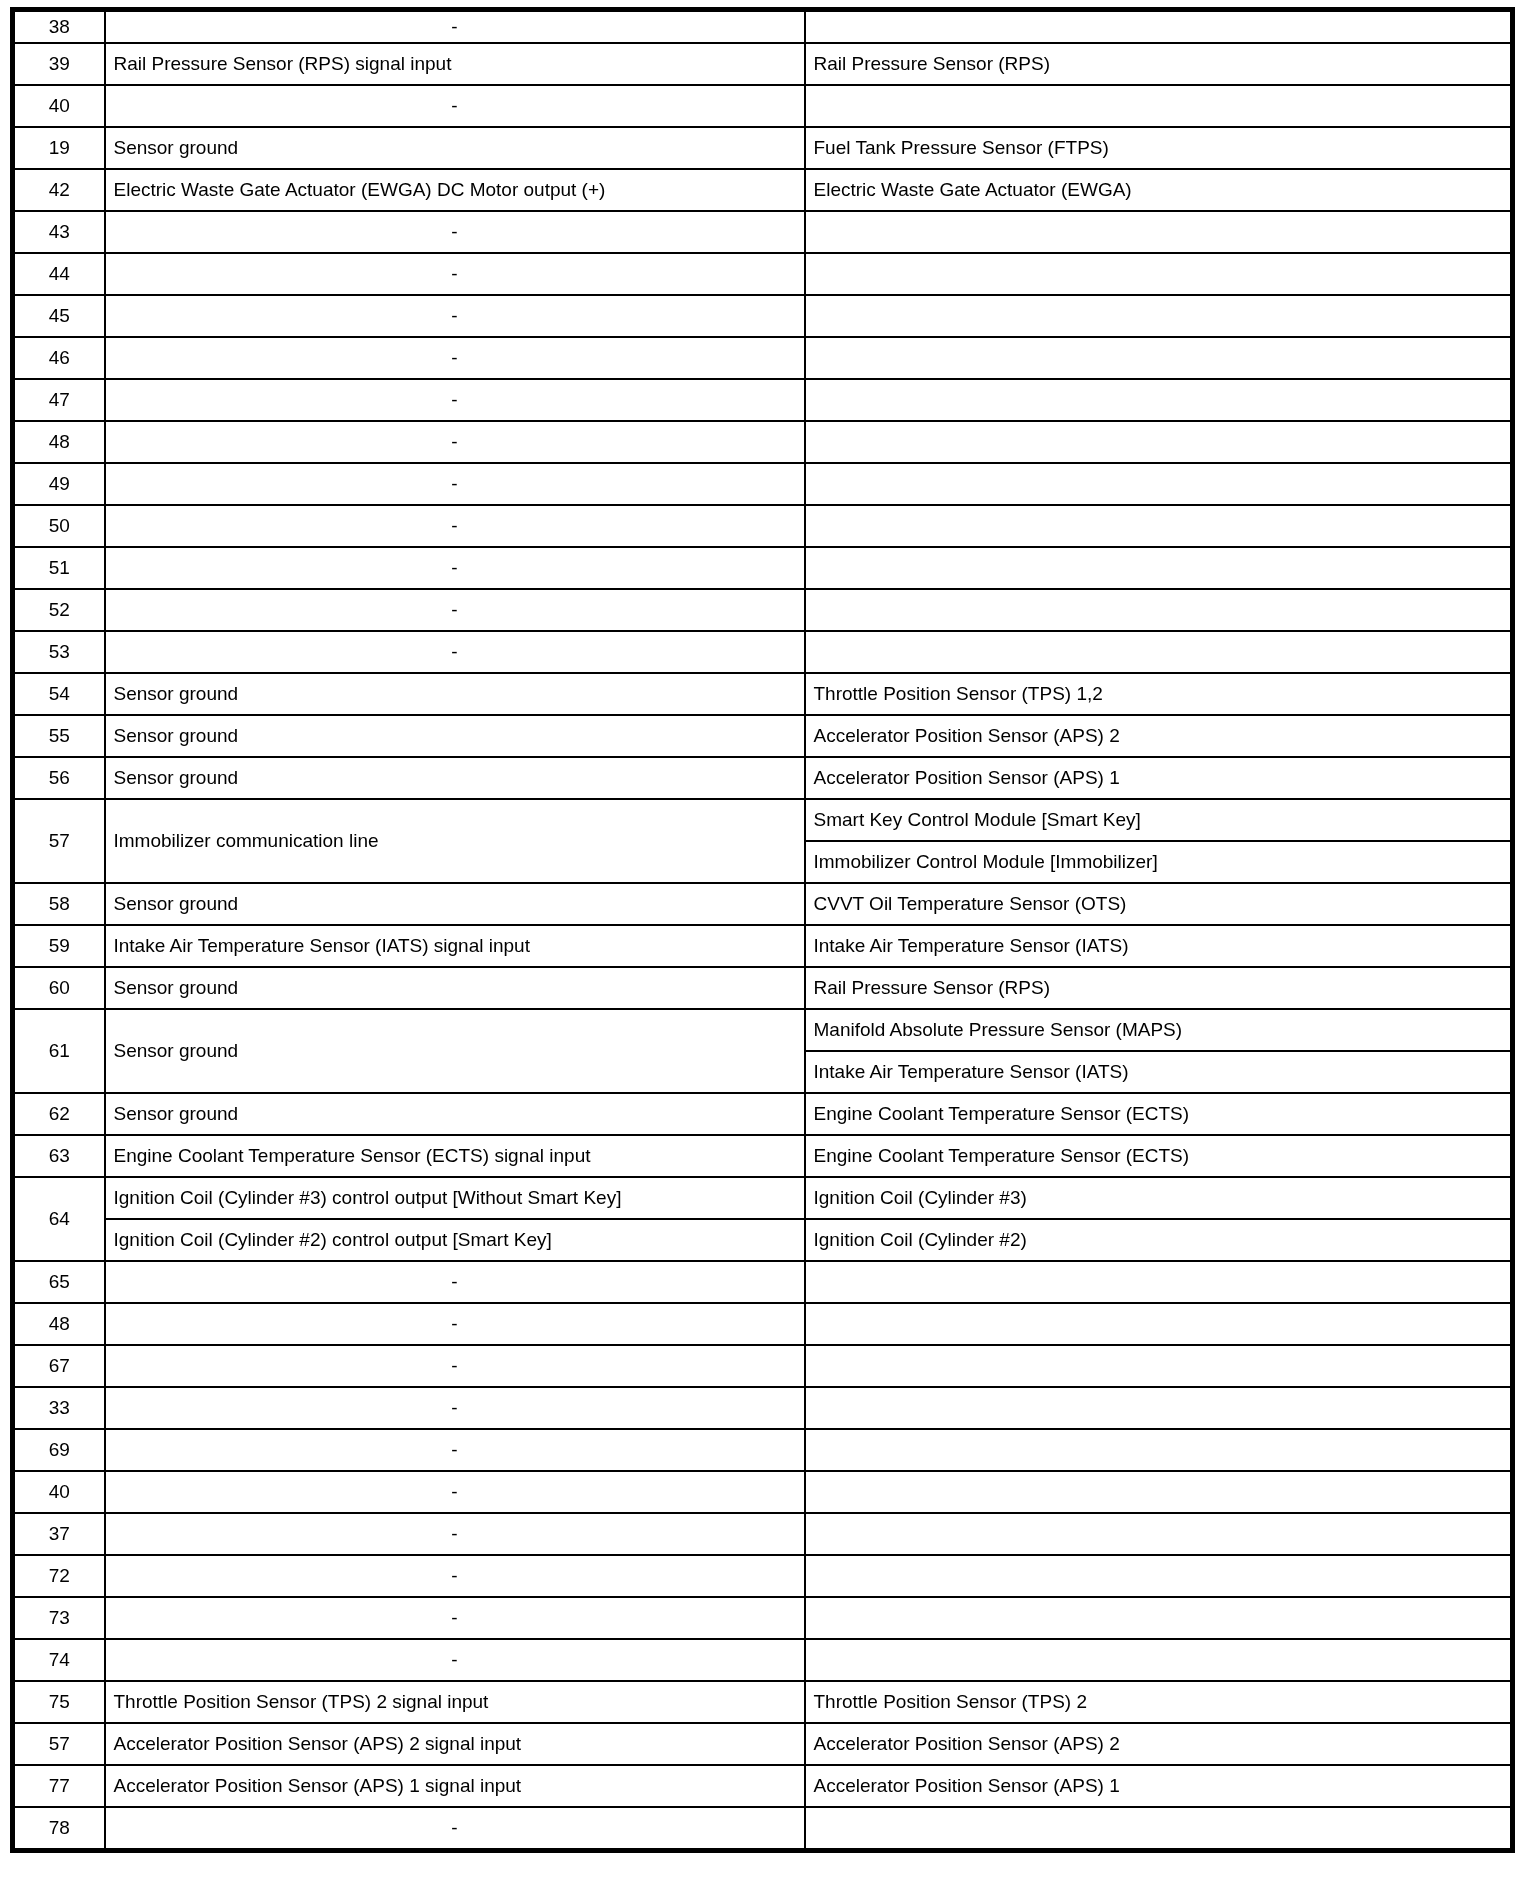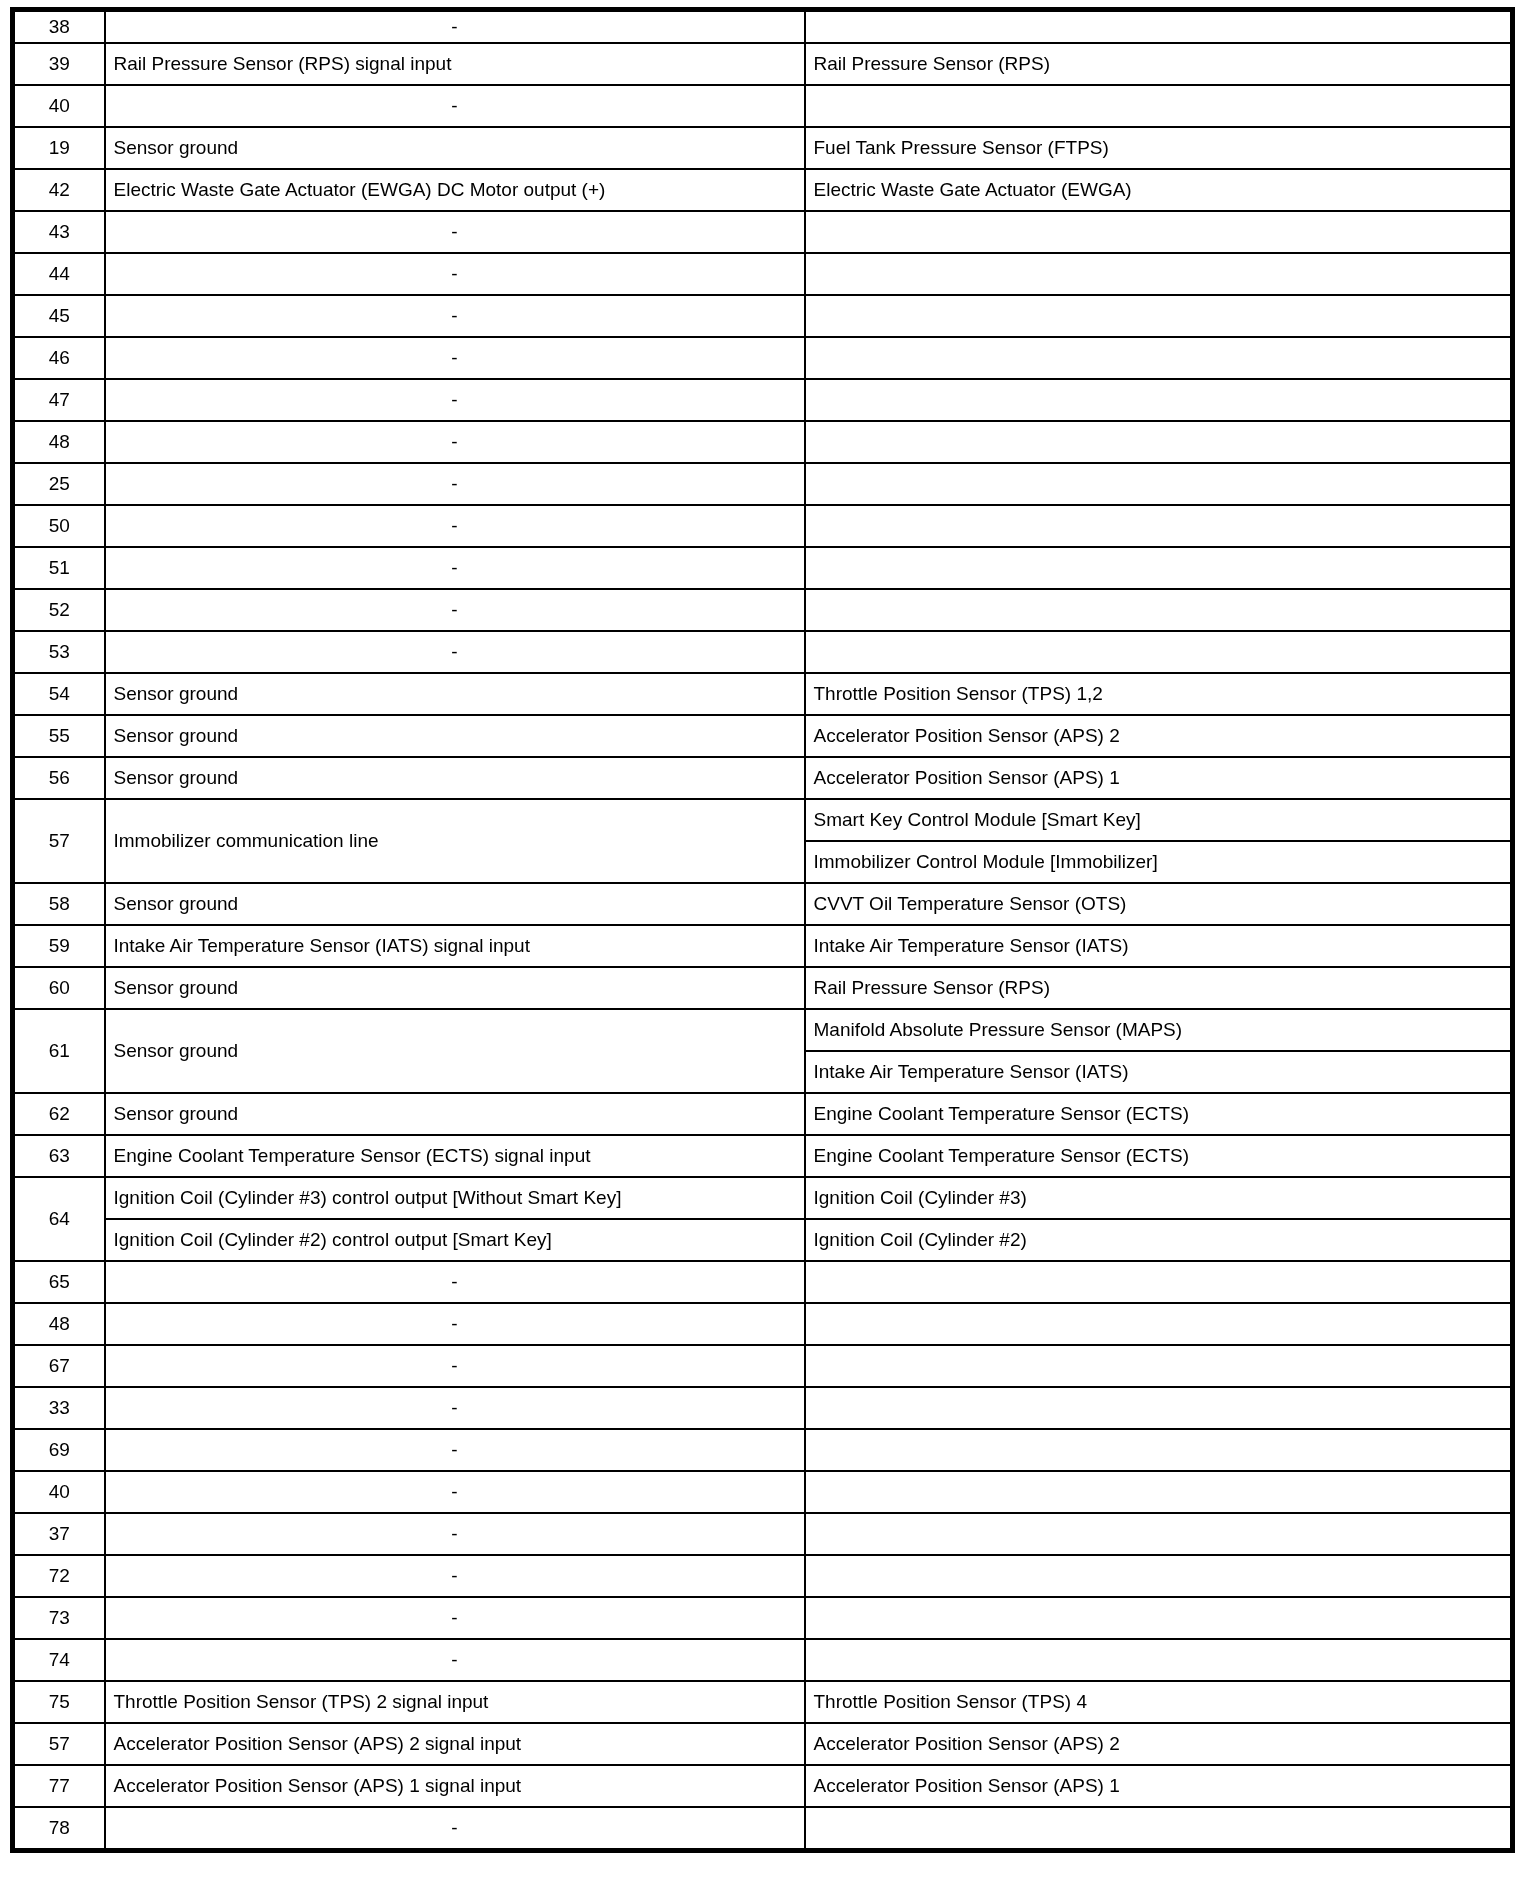--- a/index.html
+++ b/index.html
@@ -107,21 +107,21 @@
           <td class="pin">47</td>
           <td class="center">-</td>
           <td></td>
         </tr>
         <tr>
           <td class="pin">48</td>
           <td class="center">-</td>
           <td></td>
         </tr>
         <tr>
-          <td class="pin">25</td>
+          <td class="pin">49</td>
           <td class="center">-</td>
           <td></td>
         </tr>
         <tr>
           <td class="pin">50</td>
           <td class="center">-</td>
           <td></td>
         </tr>
         <tr>
           <td class="pin">51</td>
@@ -249,21 +249,21 @@
           <td></td>
         </tr>
         <tr>
           <td class="pin">74</td>
           <td class="center">-</td>
           <td></td>
         </tr>
         <tr>
           <td class="pin">75</td>
           <td>Throttle Position Sensor (TPS) 2 signal input</td>
-          <td>Throttle Position Sensor (TPS) 4</td>
+          <td>Throttle Position Sensor (TPS) 2</td>
         </tr>
         <tr>
           <td class="pin">57</td>
           <td>Accelerator Position Sensor (APS) 2 signal input</td>
           <td>Accelerator Position Sensor (APS) 2</td>
         </tr>
         <tr>
           <td class="pin">77</td>
           <td>Accelerator Position Sensor (APS) 1 signal input</td>
           <td>Accelerator Position Sensor (APS) 1</td>

